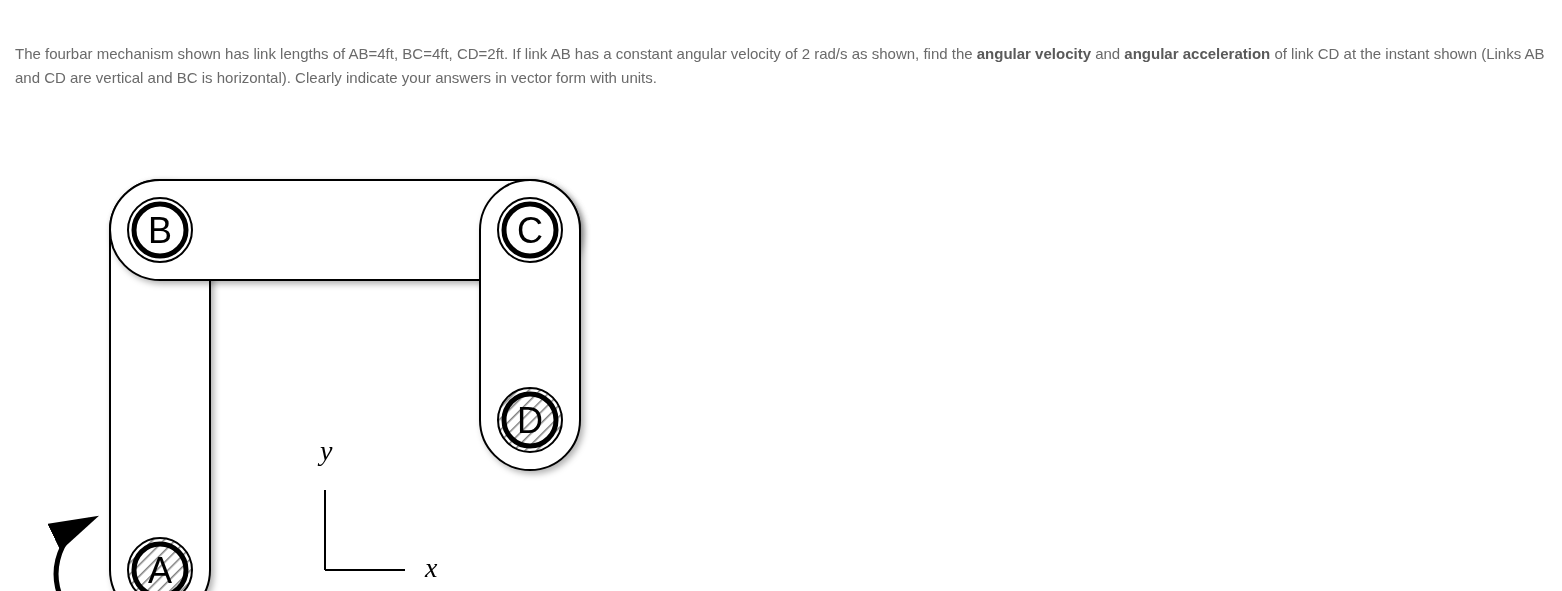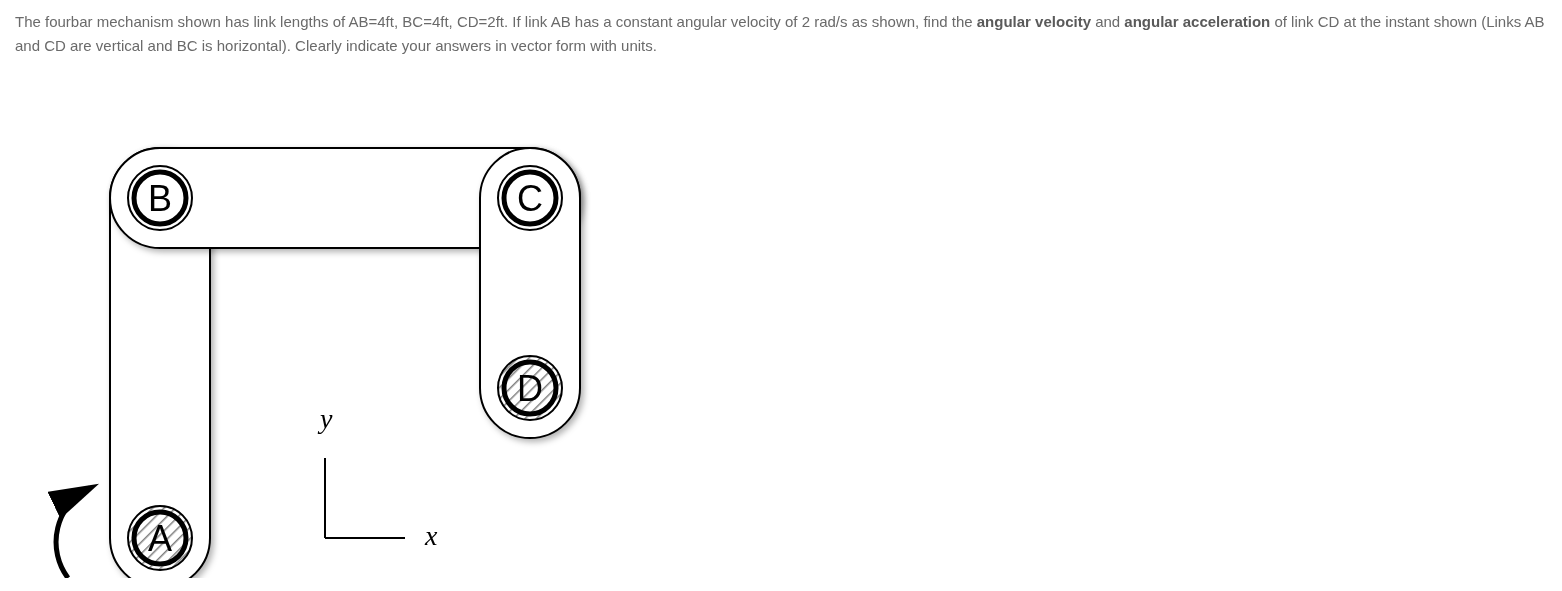--- a/index.html
+++ b/index.html
@@ -11,20 +11,21 @@
       font-family: 'Segoe UI', Arial, sans-serif;
       background: #ffffff;
       padding: 10px 15px;
       width: 1562px;
     }
     .question-text {
       font-size: 15px;
       color: #6a6a6a;
       line-height: 1.6;
       margin-bottom: 30px;
+      margin-top: 32px;
     }
     .question-text strong {
       font-weight: 700;
       color: #5a5a5a;
     }
     .diagram-container {
       position: relative;
       width: 600px;
       height: 490px;
       margin-left: 25px;

